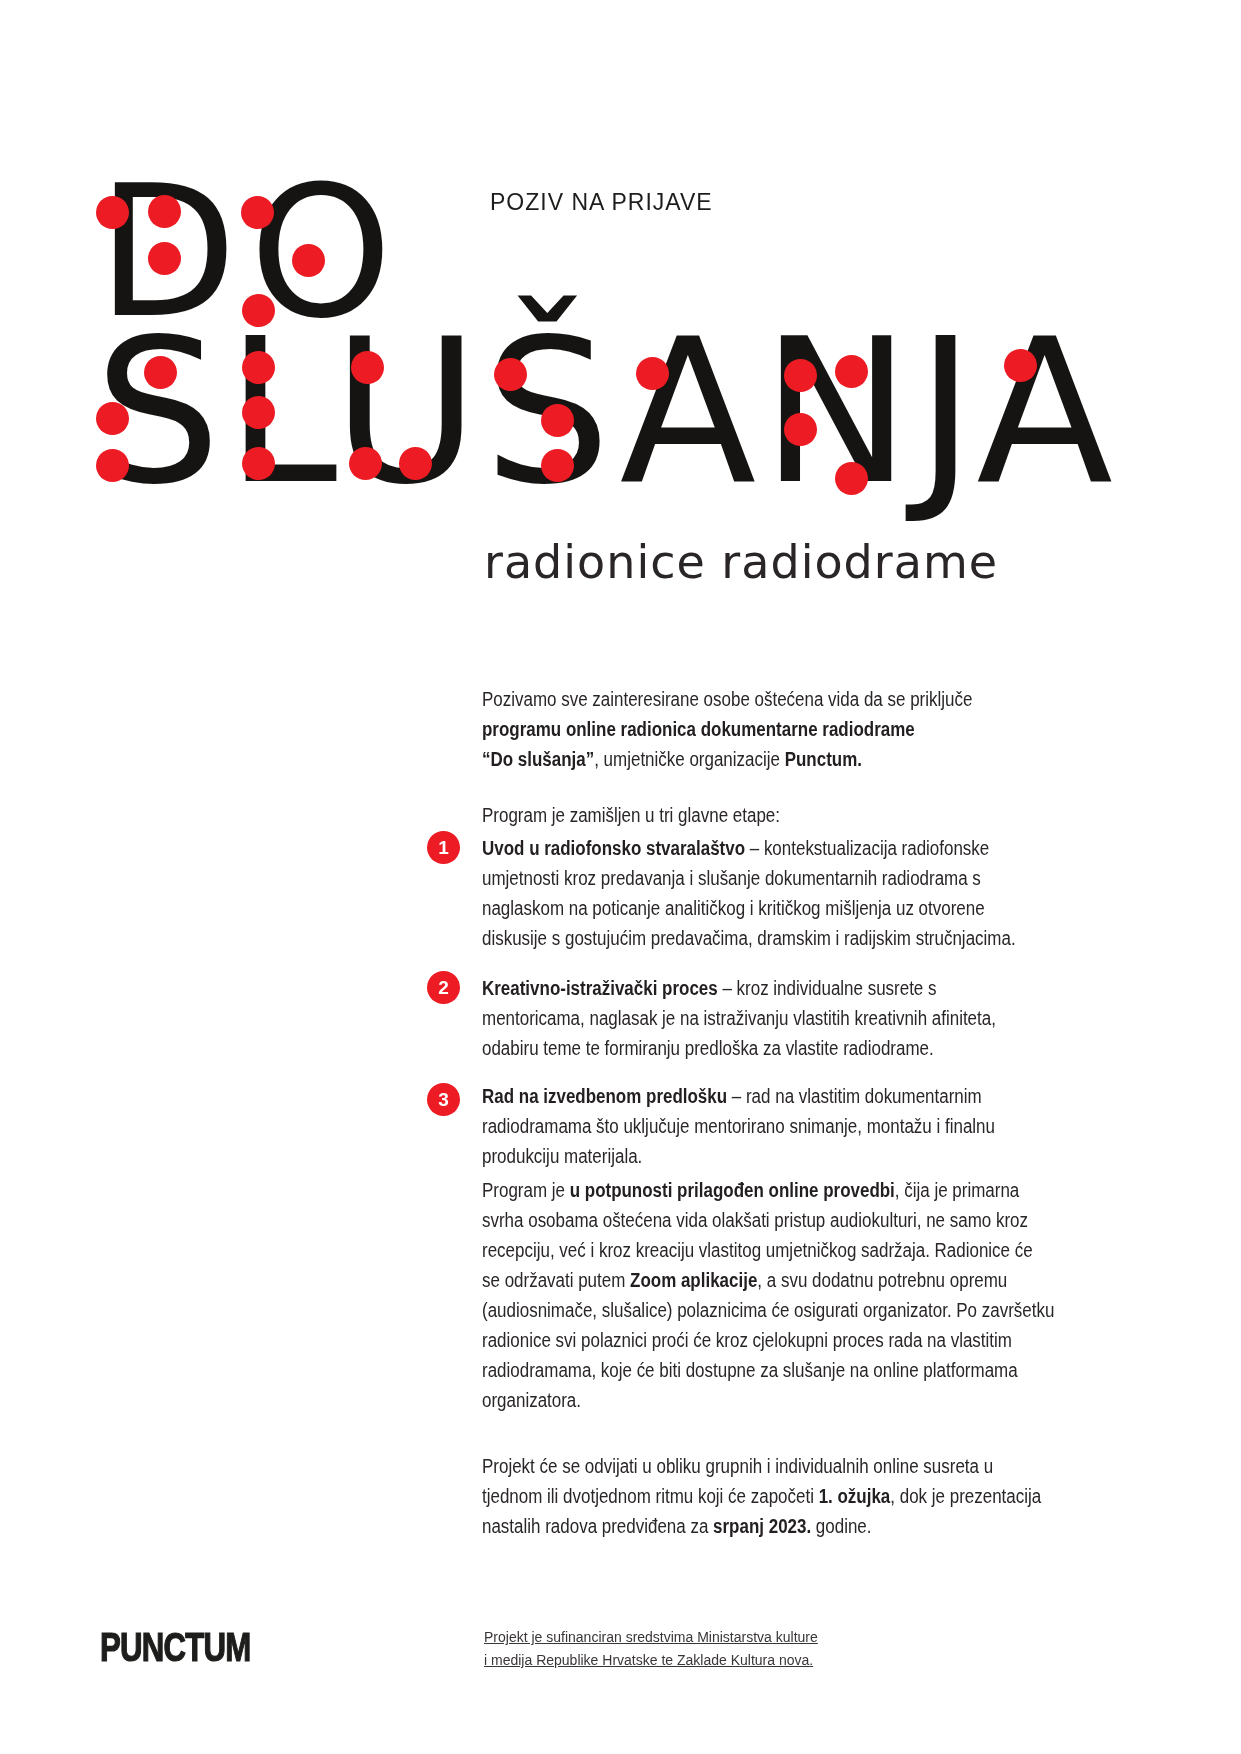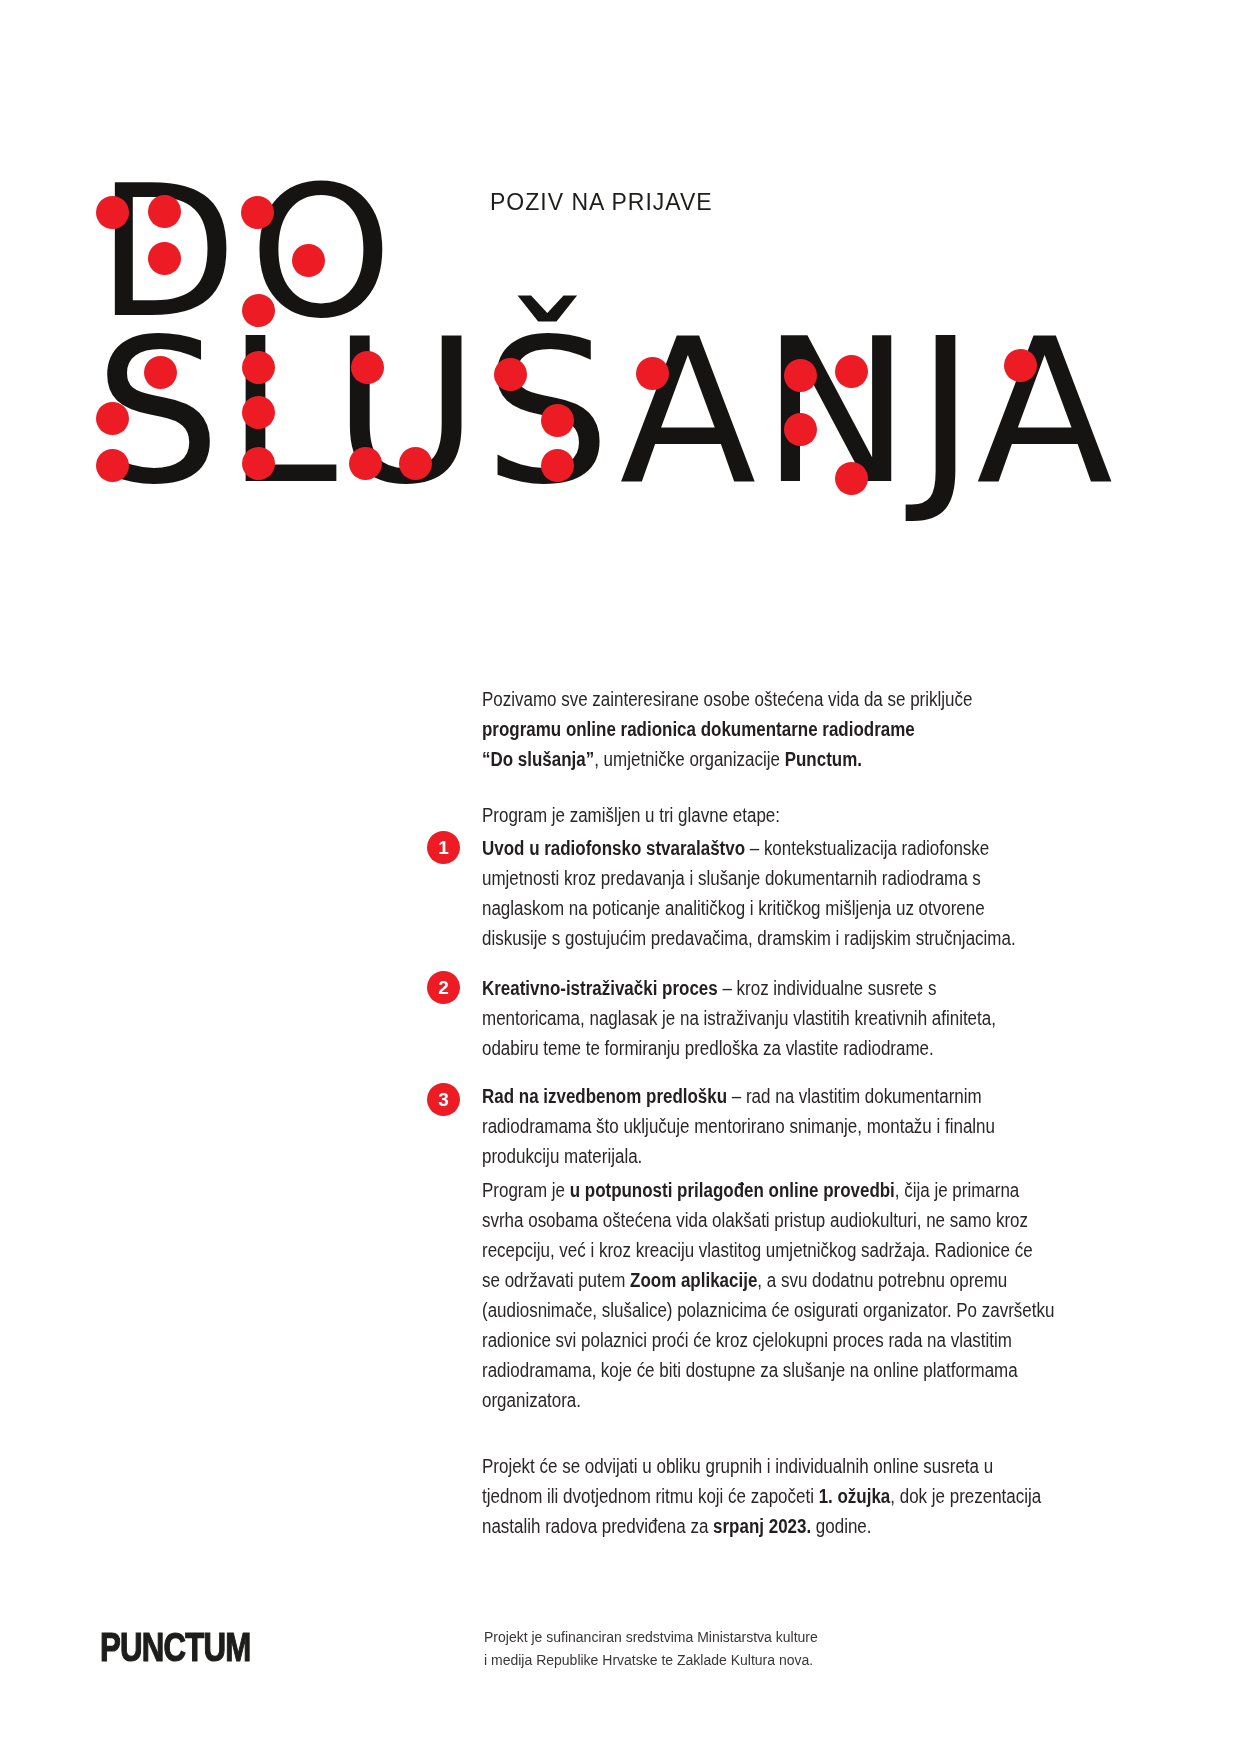--- a/index.html
+++ b/index.html
@@ -33,21 +33,21 @@
          font-size:19px;font-weight:700;line-height:33px;}
   .badge.n1{top:831px;}
   .badge.n2{top:971px;}
   .badge.n3{top:1083px;}
   
   .logo{position:absolute;left:100px;top:1627px;font-size:40px;font-weight:700;
         line-height:1;color:#1d1d1b;letter-spacing:-1px;
         transform:scaleX(.78);transform-origin:0 0;
         -webkit-text-stroke:1.2px #1d1d1b;}
   .funding{position:absolute;left:484px;top:1626px;font-size:14px;line-height:23px;
-           white-space:pre-line;color:#3a3637;}
+           white-space:pre-line;color:#3a3637;text-decoration:underline;}
 </style>
 </head>
 <body style="--red: #ed1c24;">
 
 <div class="poster">
 
   <div class="kicker">POZIV NA PRIJAVE</div>
 
   <div class="title l1">DO</div>
   <div class="title l2">SLUŠANJA</div>
@@ -72,20 +72,21 @@
       <div class="dot" style="left: 540.5px; top: 403.5px;"></div>
       <div class="dot" style="left: 540.5px; top: 448.5px;"></div>
       <div class="dot" style="left: 635.5px; top: 356.5px;"></div>
       <div class="dot" style="left: 783.5px; top: 358.5px;"></div>
       <div class="dot" style="left: 834.5px; top: 354.5px;"></div>
       <div class="dot" style="left: 783.5px; top: 412.5px;"></div>
       <div class="dot" style="left: 834.5px; top: 461.5px;"></div>
       <div class="dot" style="left: 1003.5px; top: 348.5px;"></div>
     </div>
 
+  <div class="subtitle">radionice radiodrame</div>
 
   <div class="body p1"><span>Pozivamo sve zainteresirane osobe oštećena vida da se priključe
 </span><span class="b">programu online radionica dokumentarne radiodrame
 </span><span class="b">“Do slušanja”</span><span>, umjetničke organizacije </span><span class="b">Punctum.</span></div>
 
   <div class="body p2">Program je zamišljen u tri glavne etape:</div>
 
   <div class="badge n1">1</div>
   <div class="body step1"><span class="b">Uvod u radiofonsko stvaralaštvo</span><span> – kontekstualizacija radiofonske
 umjetnosti kroz predavanja i slušanje dokumentarnih radiodrama s

